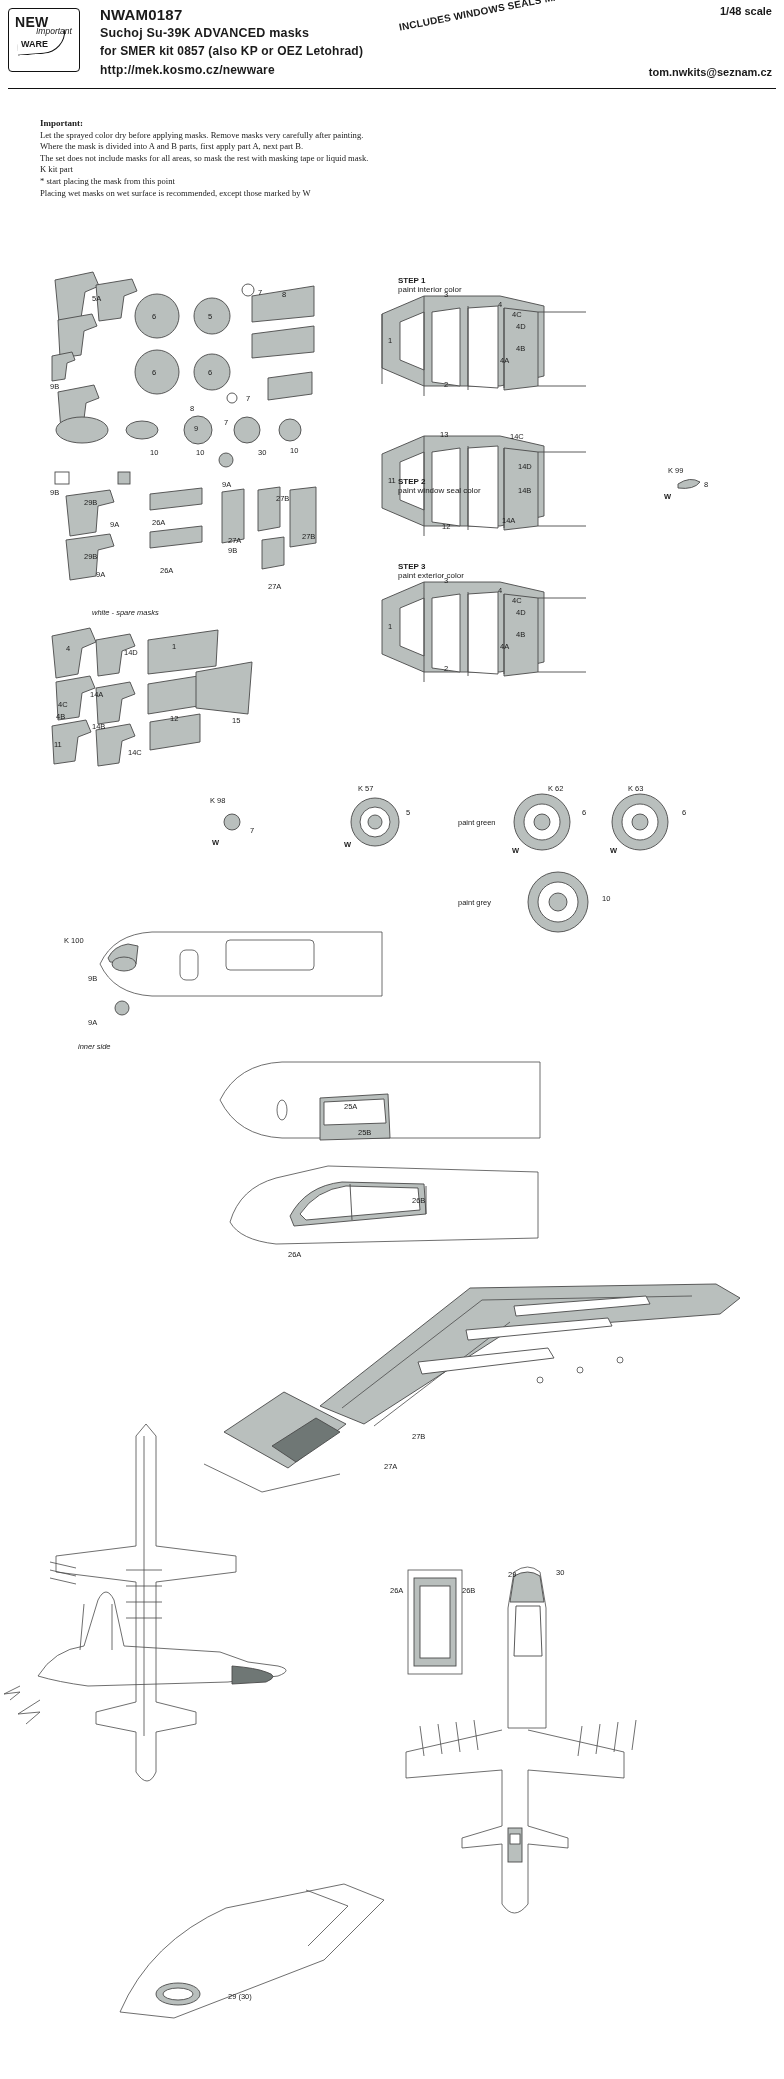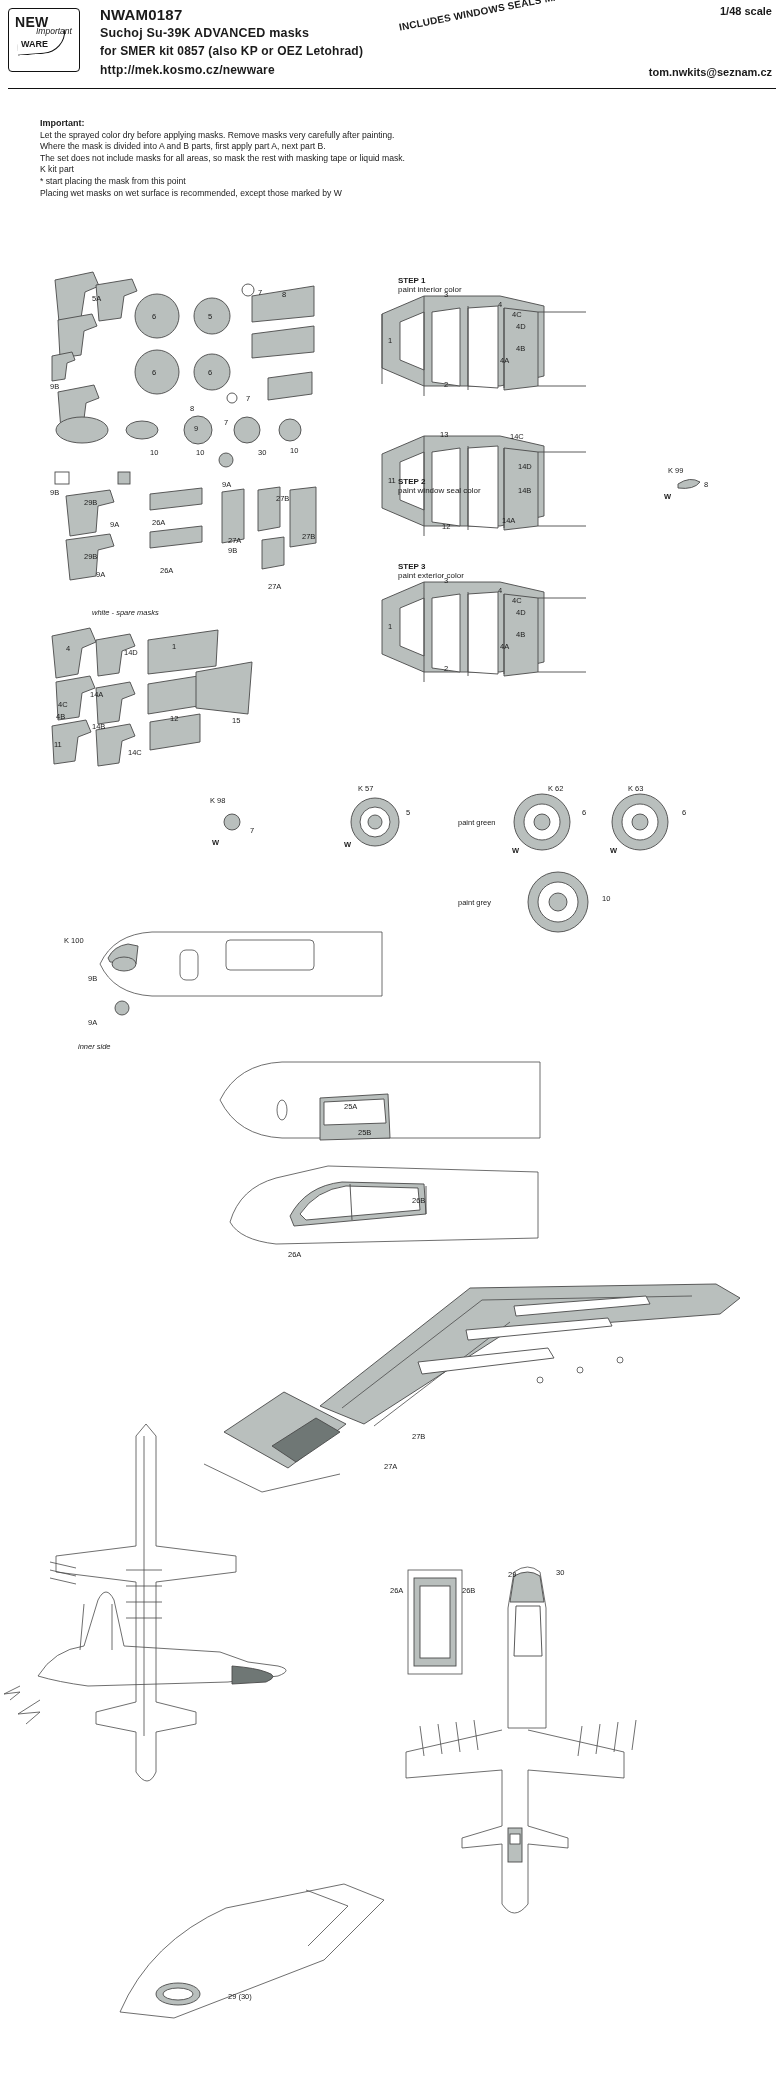--- a/index.html
+++ b/index.html
@@ -18,21 +18,21 @@
   .title1{position:absolute;left:100px;top:26px;font-size:12.5px;font-weight:bold;letter-spacing:.2px;}
   .title2{position:absolute;left:100px;top:44px;font-size:12px;font-weight:bold;letter-spacing:.2px;}
   .url{position:absolute;left:100px;top:63px;font-size:12px;font-weight:bold;letter-spacing:.2px;}
   .email{position:absolute;right:12px;top:66px;font-size:11px;font-weight:bold;}
   .diag{position:absolute;left:398px;top:22px;width:300px;font-size:10px;font-weight:bold;transform:rotate(-11deg);transform-origin:left top;letter-spacing:.2px;}
   .hrule{position:absolute;left:8px;top:88px;width:768px;height:1px;background:#111;}
 
   
   .imp{position:absolute;left:40px;top:118px;font-size:8.6px;line-height:11.6px;}
   .imp b{font-size:9px;}
-  .imp .row{white-space:nowrap;}
+  .imp .row{white-space:nowrap;font-family:Liberation Serif, serif;}
 
   
   .lbl{position:absolute;font-size:7.5px;color:#1a1a1a;white-space:nowrap;}
   .lbl.b{font-weight:bold;}
   .lbl.i{font-style:italic;}
   .step{position:absolute;font-size:8px;}
   .step b{font-weight:bold;}
 
   svg{position:absolute;left:0;top:0;overflow:visible;}
   .ln{fill:none;stroke:#4a4a4a;stroke-width:.9;}

